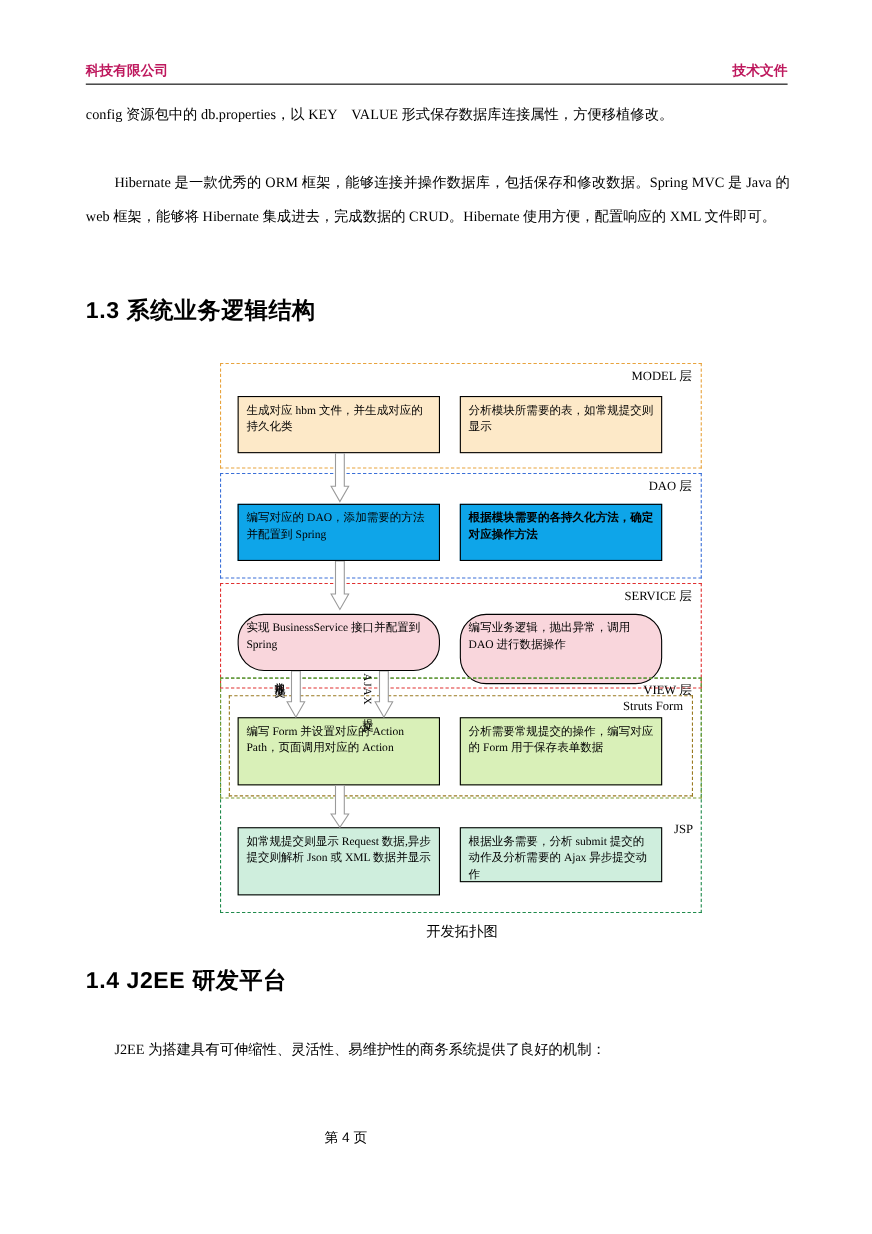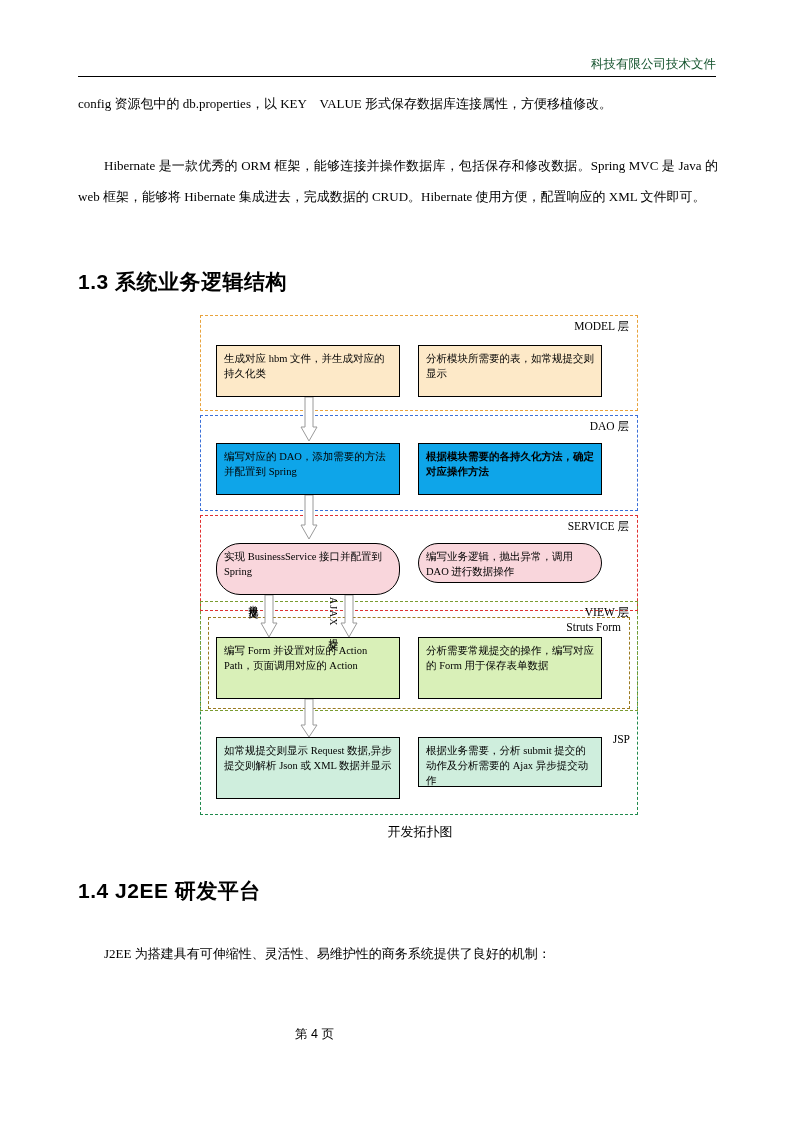--- a/index.html
+++ b/index.html
@@ -21,24 +21,25 @@
     width: 793px;
     height: 1122px;
   }
   
   .header {
     position: absolute;
     left: 78px;
     top: 56px;
     width: 638px;
     display: flex;
-    justify-content: flex-end;
+    justify-content: space-between;
     font-size: 12.5px;
     font-family: "Liberation Sans", sans-serif;
-    color: #14532d;
+    color: #be185d;
+    font-weight: bold;
   }
   .header-rule {
     position: absolute;
     left: 78px;
     top: 76px;
     width: 638px;
     height: 1px;
     background: #000;
   }
   
@@ -68,21 +69,21 @@
   #sec14 { top: 877px; text-align: right; }
 
   #para3 {
     top: 938px;
   }
 
   
   .diagram {
     position: absolute;
     left: 200px;
-    top: 315px;
+    top: 330px;
     width: 440px;
     height: 500px;
   }
   .layer {
     position: absolute;
     left: 0;
     width: 438px;
     box-sizing: border-box;
   }
   .layer-label {
@@ -197,21 +198,21 @@
     <div class="layer" id="layer-dao">
       <span class="layer-label">DAO 层</span>
     </div>
     <div class="box box-left dao-box" style="top:128px;height:52px;">编写对应的 DAO，添加需要的方法并配置到 Spring</div>
     <div class="box box-right dao-box" style="top:128px;height:52px;font-weight:bold;">根据模块需要的各持久化方法，确定对应操作方法</div>
 
     <div class="layer" id="layer-service">
       <span class="layer-label">SERVICE 层</span>
     </div>
     <div class="box box-left service-box" style="top:228px;height:52px;">实现 BusinessService 接口并配置到 Spring</div>
-    <div class="box box-right service-box" style="top:228px;height:40px;">编写业务逻辑，抛出异常，调用 DAO 进行数据操作</div>
+    <div class="box box-right service-box" style="top:228px;height:64px;">编写业务逻辑，抛出异常，调用 DAO 进行数据操作</div>
 
     <div class="layer" id="layer-jsp"></div>
     <span class="layer-label" style="position:absolute;right:10px;top:418px;">JSP</span>
 
     <div class="layer" id="layer-view">
       <span class="layer-label">VIEW 层</span>
     </div>
 
     <div class="layer" id="layer-struts">
       <span class="layer-label">Struts Form</span>

